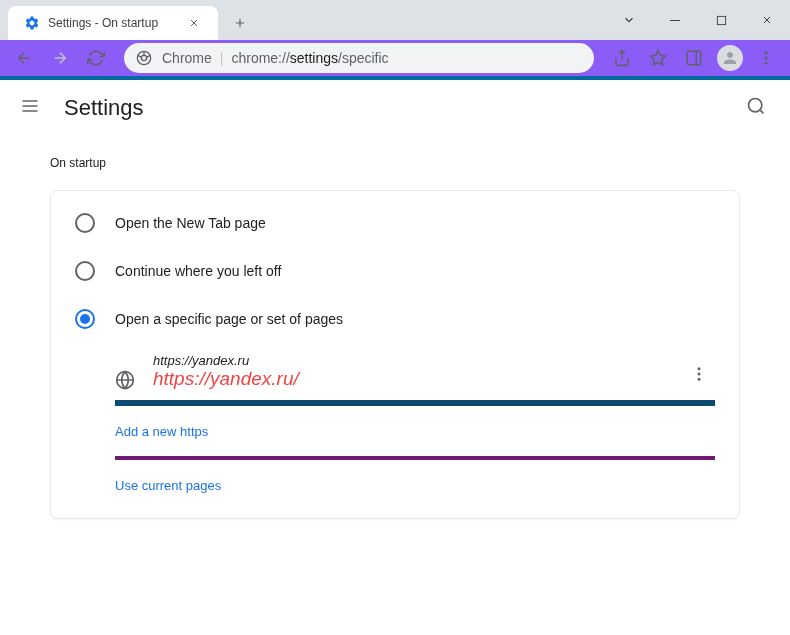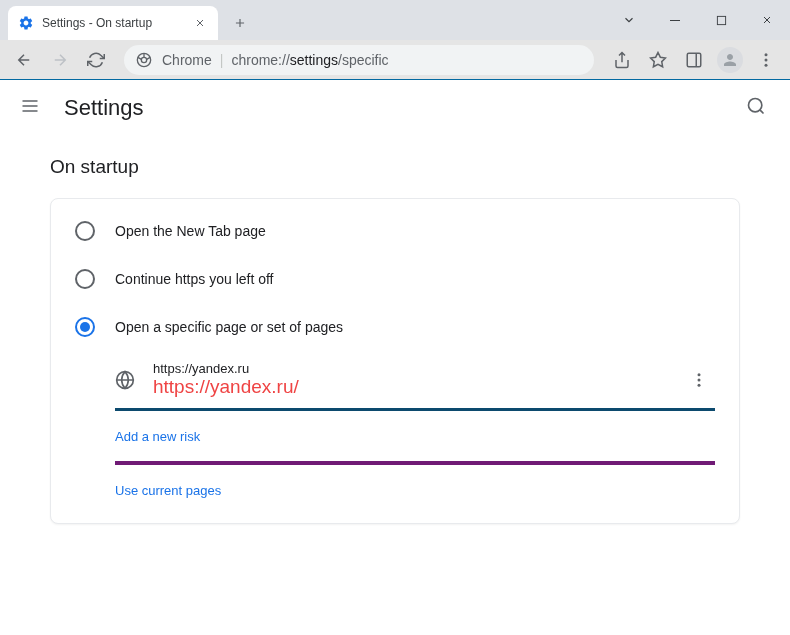--- a/index.html
+++ b/index.html
@@ -1,58 +1,58 @@
 <!DOCTYPE html>
 <html><head>
   <meta charset="utf-8">
   <style>
     * { margin: 0; padding: 0; box-sizing: border-box; font-family: 'Segoe UI', Arial, sans-serif; }
     body { width: 790px; height: 635px; background: #fff; overflow: hidden; position: relative; }
     
     
     .titlebar { height: 40px; background: #dee1e6; display: flex; align-items: flex-end; }
-    .tab { background: #fff; height: 34px; margin-left: 8px; border-radius: 8px 8px 0 0; display: flex; align-items: center; padding: 0 10px; min-width: 210px; position: relative; }
+    .tab { background: #fff; height: 34px; margin-left: 8px; border-radius: 8px 8px 0 0; display: flex; align-items: center; padding: 0 16px; min-width: 210px; position: relative; }
     .tab-favicon { width: 16px; height: 16px; margin-right: 8px; display: flex; align-items: center; justify-content: center; }
     .tab-title { font-size: 12px; color: #3c4043; flex: 1; }
     .tab-close { width: 16px; height: 16px; display: flex; align-items: center; justify-content: center; cursor: pointer; color: #5f6368; }
     .new-tab { width: 28px; height: 28px; display: flex; align-items: center; justify-content: center; margin-left: 8px; margin-bottom: 3px; cursor: pointer; color: #5f6368; }
     .window-controls { margin-left: auto; display: flex; height: 40px; }
     .win-btn { width: 46px; display: flex; align-items: center; justify-content: center; cursor: pointer; color: #3c4043; }
     
     
-    .toolbar { height: 40px; background: #e5e5e5; display: flex; align-items: center; padding: 0 8px; border-bottom: 1px solid #0369a1; gap: 4px; }
+    .toolbar { height: 40px; background: #8b5cf6; display: flex; align-items: center; padding: 0 8px; border-bottom: 4px solid #0369a1; gap: 4px; }
     .nav-btn { width: 32px; height: 32px; display: flex; align-items: center; justify-content: center; cursor: pointer; color: #5f6368; border-radius: 50%; }
     .nav-btn.disabled { color: #bdc1c6; cursor: default; }
     .omnibox { flex: 1; height: 30px; background: #f1f3f4; border-radius: 15px; display: flex; align-items: center; padding: 0 12px; margin: 0 8px; }
     .omnibox-icon { color: #5f6368; margin-right: 10px; display: flex; }
     .omnibox-text { font-size: 14px; color: #5f6368; display: flex; align-items: center; }
     .omnibox-prefix { color: #5f6368; }
     .omnibox-dark { color: #202124; }
     .omnibox-sep { color: #c4c7c5; margin: 0 8px; }
     .toolbar-icon { width: 32px; height: 32px; display: flex; align-items: center; justify-content: center; cursor: pointer; color: #5f6368; }
     .avatar { width: 26px; height: 26px; border-radius: 50%; background: #dadce0; display: flex; align-items: center; justify-content: center; }
     
     
     .settings-header { height: 56px; display: flex; align-items: center; padding: 0 20px; }
     .menu-icon { width: 24px; height: 24px; cursor: pointer; color: #5f6368; margin-right: 20px; }
     .settings-title { font-size: 22px; color: #202124; font-weight: 400; flex: 1; }
     .search-icon { width: 24px; height: 24px; cursor: pointer; color: #5f6368; }
     
     
     .content { padding: 20px 50px; }
-    .section-title { font-size: 19px; color: #202124; margin-bottom: 20px; }
+    .section-title { font-size: 12px; color: #202124; margin-bottom: 20px; }
     .card { background: #fff; border: 1px solid #e8eaed; border-radius: 8px; box-shadow: 0 1px 2px rgba(0,0,0,0.05); padding: 8px 0; }
     .radio-row { display: flex; align-items: center; padding: 14px 24px; cursor: pointer; }
     .radio { width: 20px; height: 20px; border: 2px solid #5f6368; border-radius: 50%; margin-right: 20px; position: relative; flex-shrink: 0; }
     .radio.selected { border-color: #1a73e8; }
     .radio.selected::after { content: ''; position: absolute; width: 10px; height: 10px; background: #1a73e8; border-radius: 50%; top: 3px; left: 3px; }
     .radio-label { font-size: 14px; color: #202124; }
     
     .subsection { margin-left: 64px; margin-right: 24px; }
-    .page-row { display: flex; align-items: center; padding: 10px 0; border-bottom: 3px solid #0c4a6e; }
+    .page-row { display: flex; align-items: flex-end; padding: 10px 0; border-bottom: 6px solid #0c4a6e; font-style: italic; }
     .globe-icon { width: 20px; height: 20px; color: #5f6368; margin-right: 18px; flex-shrink: 0; }
     .page-info { flex: 1; }
     .page-title-text { font-size: 13px; color: #202124; }
     .page-url { font-size: 19px; color: #ef4444; }
     .more-btn { width: 32px; height: 32px; display: flex; align-items: center; justify-content: center; cursor: pointer; color: #5f6368; }
     .link-row { padding: 16px 0; }
     .link-text { font-size: 13px; color: #1a73e8; cursor: pointer; }
     .link-row + .link-row { border-top: 4px solid #701a75; }
     
     
@@ -191,21 +191,21 @@
 
 <div class="content">
   <div class="section-title">On startup</div>
   <div class="card">
     <div class="radio-row">
       <div class="radio"></div>
       <div class="radio-label">Open the New Tab page</div>
     </div>
     <div class="radio-row">
       <div class="radio"></div>
-      <div class="radio-label">Continue https you left off</div>
+      <div class="radio-label">Continue where you left off</div>
     </div>
     <div class="radio-row">
       <div class="radio selected"></div>
       <div class="radio-label">Open a specific page or set of pages</div>
     </div>
     <div class="subsection">
       <div class="page-row">
         <div class="globe-icon">
           <svg width="20" height="20" viewBox="0 0 24 24" fill="none" stroke="currentColor" stroke-width="2">
               <circle cx="12" cy="12" r="10"></circle>
@@ -218,20 +218,20 @@
         </div>
         <div class="more-btn">
           <svg width="18" height="18" viewBox="0 0 24 24" fill="currentColor">
               <circle cx="12" cy="5" r="2"></circle>
               <circle cx="12" cy="12" r="2"></circle>
               <circle cx="12" cy="19" r="2"></circle>
             </svg>
         </div>
       </div>
       <div class="link-row">
-        <span class="link-text">Add a new risk</span>
+        <span class="link-text">Add a new https</span>
       </div>
       <div class="link-row">
         <span class="link-text">Use current pages</span>
       </div>
     </div>
   </div>
 </div>
 
 </body></html>

